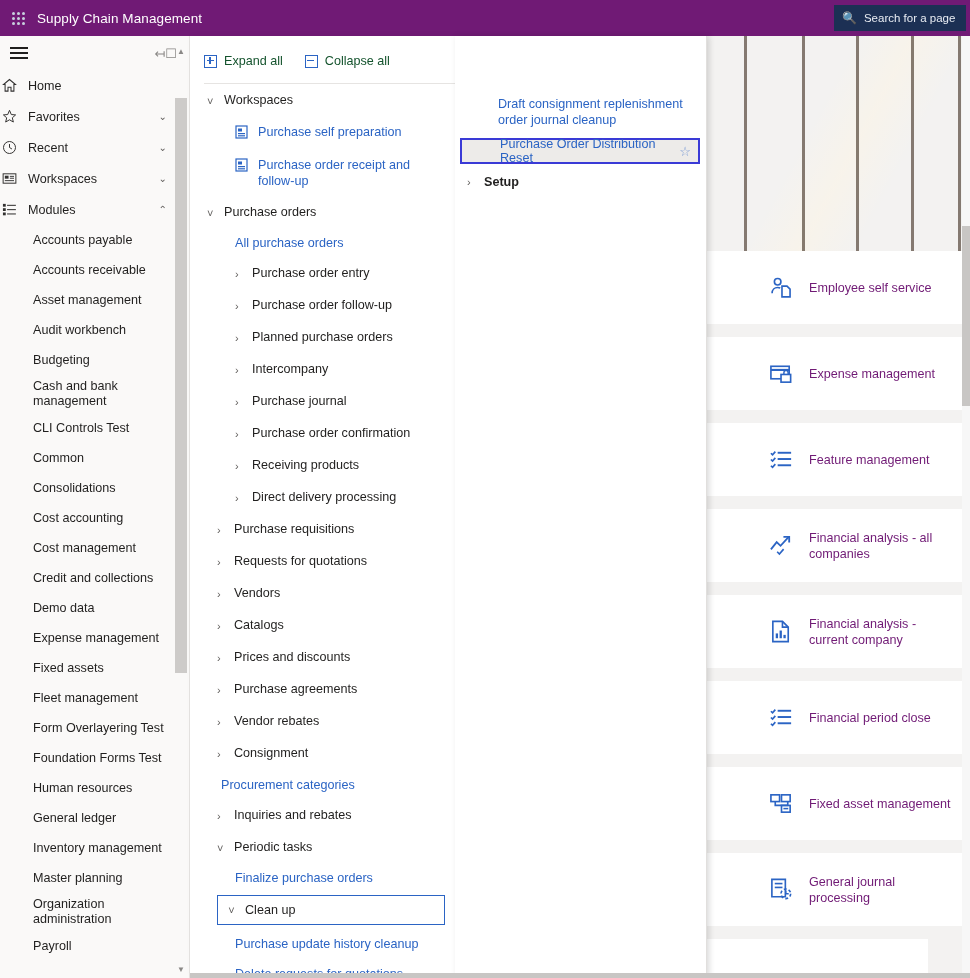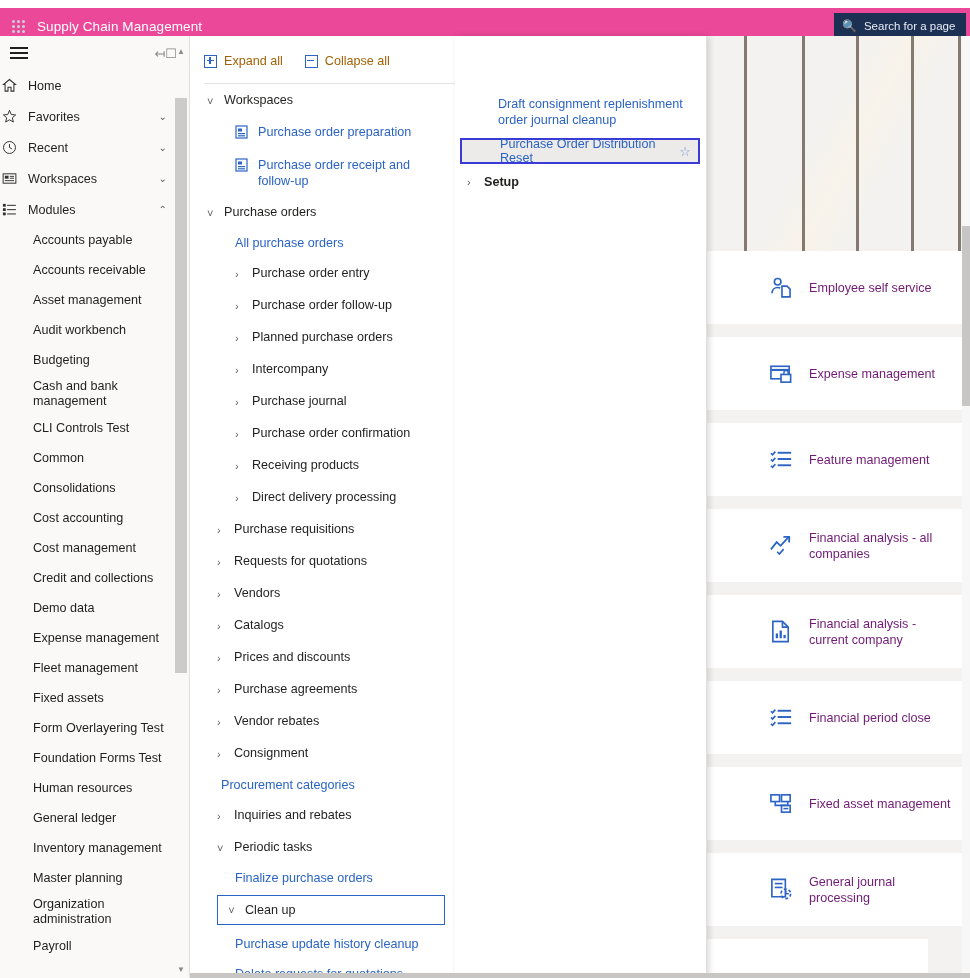--- a/index.html
+++ b/index.html
@@ -7,21 +7,21 @@
     width: 970px; height: 978px;
     font-family: "Liberation Sans", sans-serif;
     background: #ffffff;
     overflow: hidden;
   }
   #app { position: relative; width: 970px; height: 978px; }
 
   
   .topbar {
     position: absolute; top: 0; left: 0; width: 970px; height: 36px;
-    background: #ec4899; display: flex; align-items: center; margin-top: 8px;
+    background: #701a75; display: flex; align-items: center;
   }
   .waffle {
     width: 36px; height: 36px; display: flex; align-items: center;
     justify-content: center; cursor: pointer;
   }
   .waffle-grid {
     width: 13px; height: 13px; display: grid;
     grid-template-columns: repeat(3, 1fr); grid-template-rows: repeat(3, 1fr);
     gap: 2px;
   }
@@ -148,21 +148,21 @@
     position: absolute; top: 36px; left: 190px; width: 517px; height: 942px;
     background: #ffffff; border-right: 1px solid #e1dfdd;
     box-shadow: 2px 0 6px rgba(0,0,0,.06); overflow: hidden;
   }
   .fly-tools {
     height: 32px; display: flex; align-items: center; padding-left: 14px;
     gap: 22px; margin-top: 9px;
   }
   .tool {
     display: flex; align-items: center; gap: 7px; cursor: pointer;
-    font-size: 12.6px; color: #a16207;
+    font-size: 12.6px; color: #14532d;
   }
   .tool-box {
     width: 13px; height: 13px; border: 1.6px solid #2b64c4;
     position: relative; background: #fff;
   }
   .tool-box.ex::before {
     content: ''; position: absolute; left: 4.2px; top: 1.5px;
     width: 1.6px; height: 7px; background: #2b64c4;
   }
   .tool-box.ex::after, .tool-box.col::after {
@@ -447,22 +447,22 @@
         <div class="mod-item">Budgeting</div>
         <div class="mod-item">Cash and bank management</div>
         <div class="mod-item">CLI Controls Test</div>
         <div class="mod-item">Common</div>
         <div class="mod-item">Consolidations</div>
         <div class="mod-item">Cost accounting</div>
         <div class="mod-item">Cost management</div>
         <div class="mod-item">Credit and collections</div>
         <div class="mod-item">Demo data</div>
         <div class="mod-item">Expense management</div>
+        <div class="mod-item">Fixed assets</div>
         <div class="mod-item">Fleet management</div>
-        <div class="mod-item">Fixed assets</div>
         <div class="mod-item">Form Overlayering Test</div>
         <div class="mod-item">Foundation Forms Test</div>
         <div class="mod-item">Human resources</div>
         <div class="mod-item">General ledger</div>
         <div class="mod-item">Inventory management</div>
         <div class="mod-item">Master planning</div>
         <div class="mod-item">Organization administration</div>
         <div class="mod-item">Payroll</div>
       </div>
 
@@ -494,21 +494,21 @@
     </div>
     <div class="wsitem">
       <span class="ws-ico">
         <svg width="13" height="14" viewBox="0 0 13 14">
             <rect x="1" y="1" width="11" height="12" fill="none" stroke="#2b64c4" stroke-width="1.2"></rect>
             <rect x="3" y="3.5" width="4" height="3" fill="#2b64c4"></rect>
             <rect x="3" y="8" width="7" height="1.2" fill="#2b64c4"></rect>
             <rect x="3" y="10.2" width="7" height="1.2" fill="#2b64c4"></rect>
           </svg>
       </span>
-      <span class="ws-text">Purchase order preparation</span>
+      <span class="ws-text">Purchase self preparation</span>
     </div>
     <div class="wsitem">
       <span class="ws-ico">
         <svg width="13" height="14" viewBox="0 0 13 14">
             <rect x="1" y="1" width="11" height="12" fill="none" stroke="#2b64c4" stroke-width="1.2"></rect>
             <rect x="3" y="3.5" width="4" height="3" fill="#2b64c4"></rect>
             <rect x="3" y="8" width="7" height="1.2" fill="#2b64c4"></rect>
             <rect x="3" y="10.2" width="7" height="1.2" fill="#2b64c4"></rect>
           </svg>
       </span>

